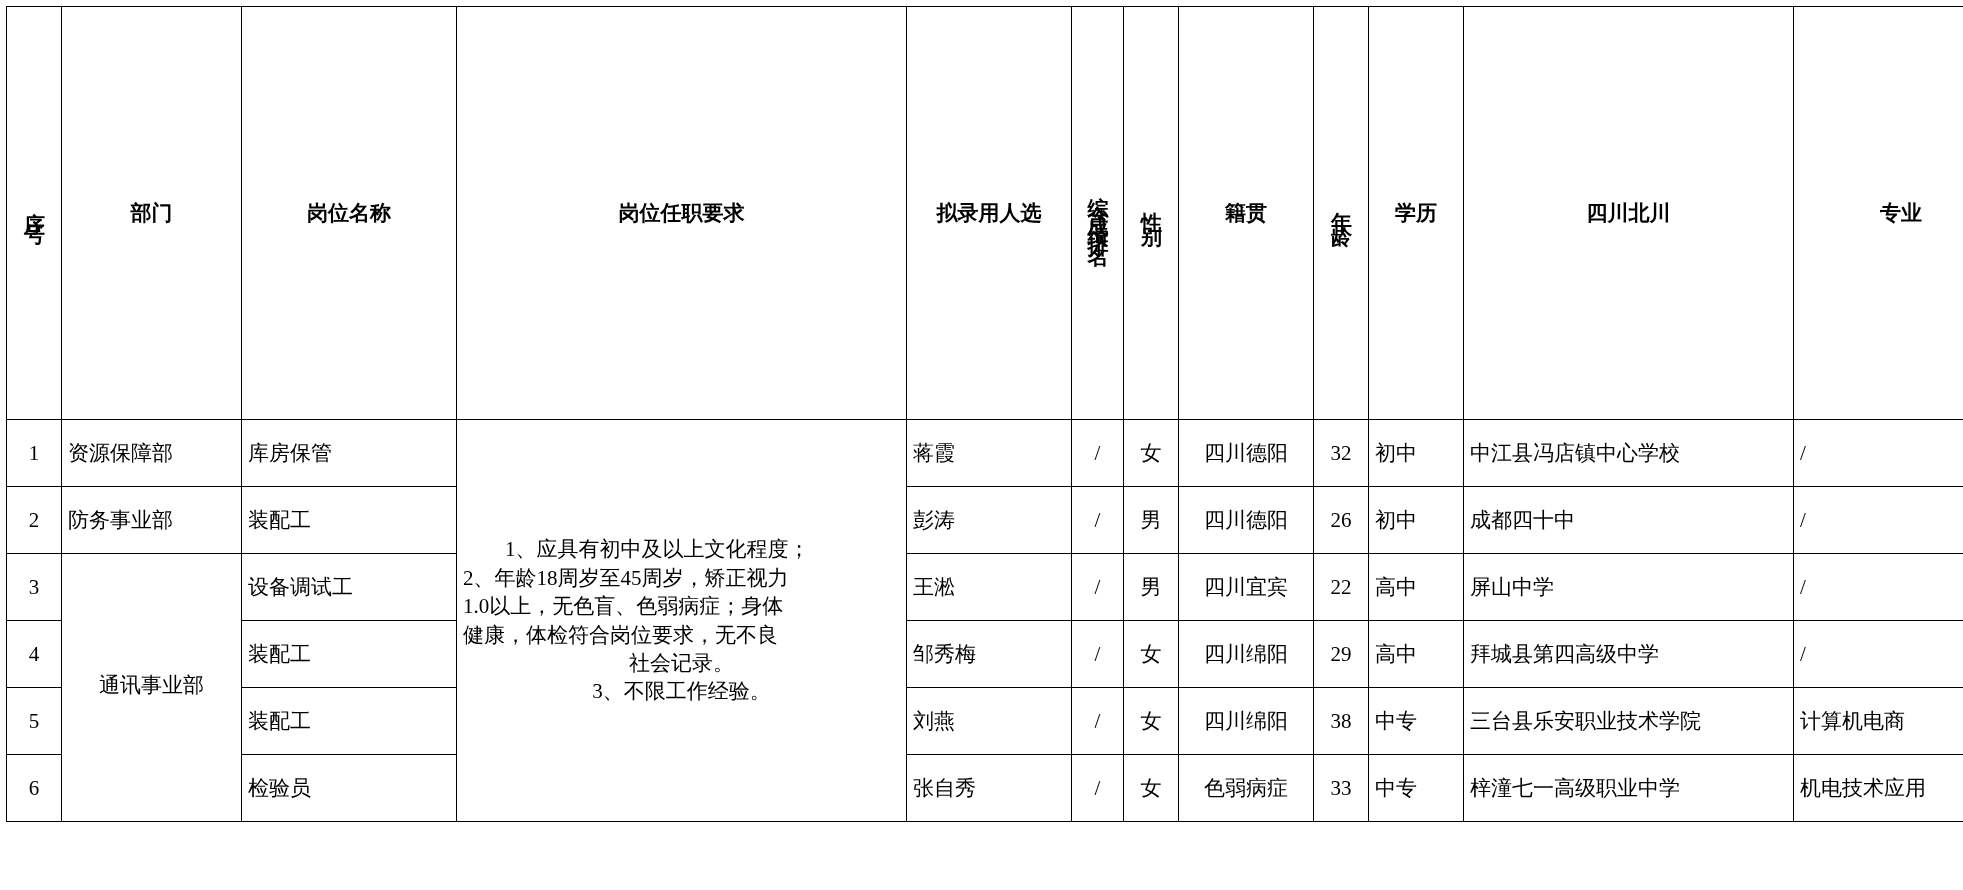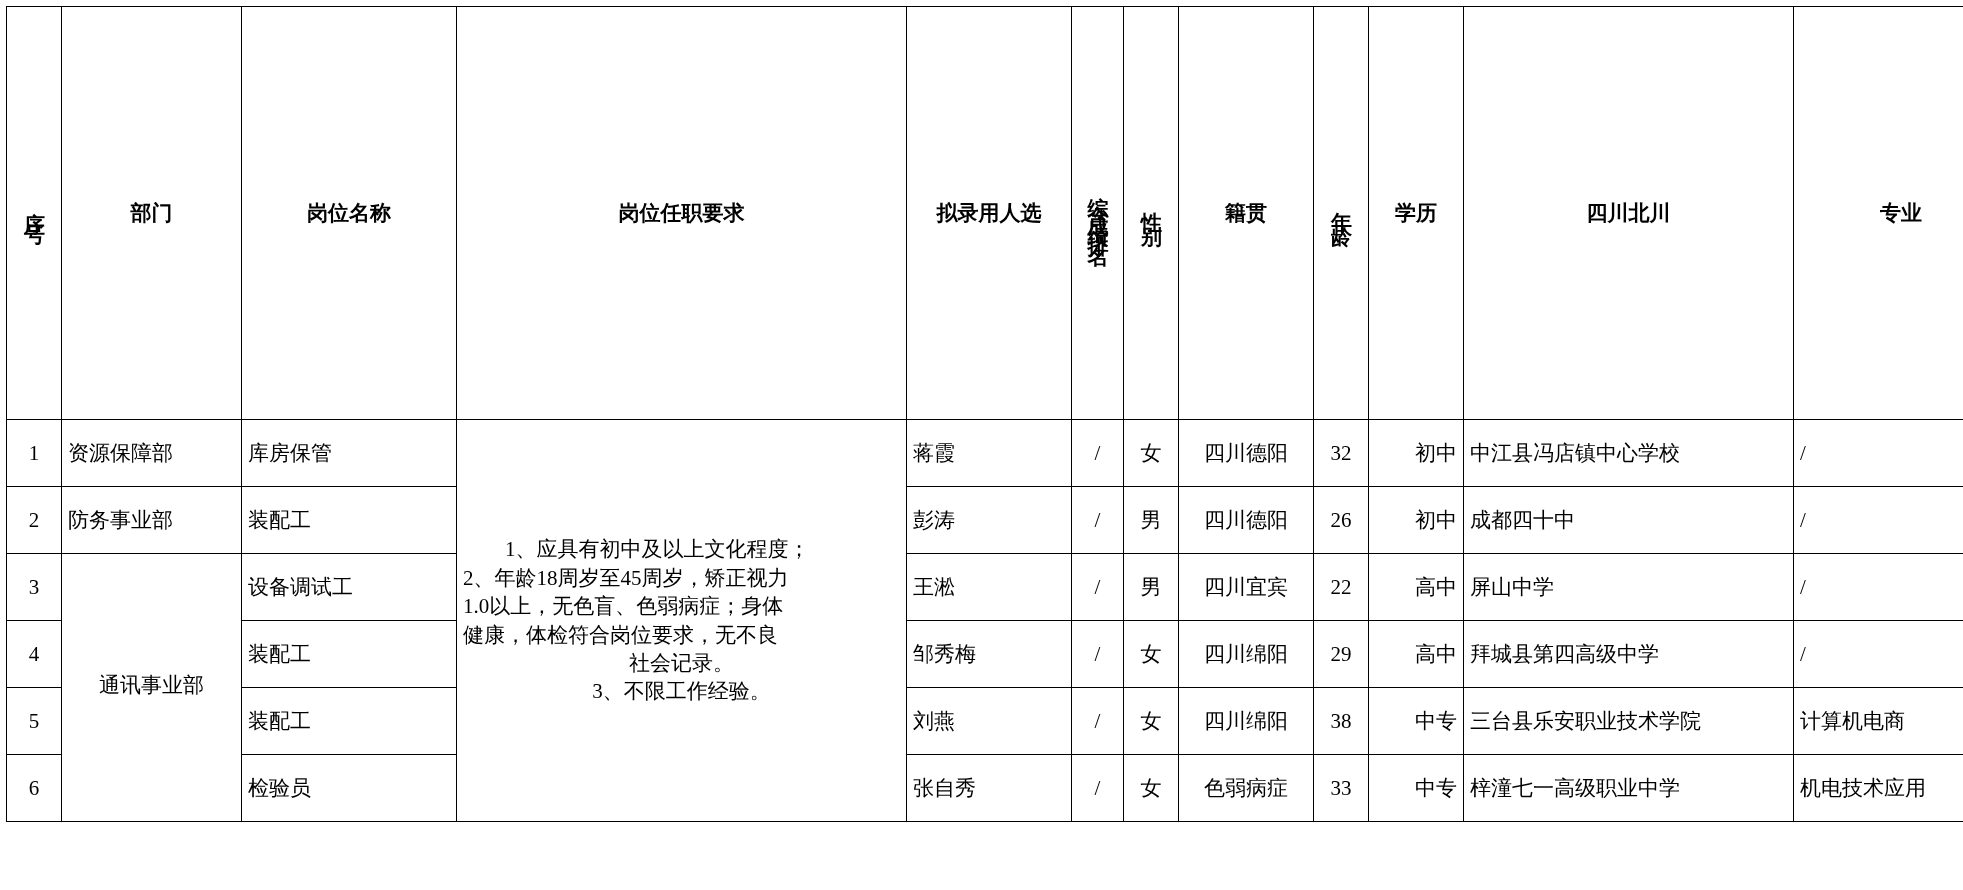--- a/index.html
+++ b/index.html
@@ -90,21 +90,21 @@
     line-height: 1.75;
   }
   td.req .req-line { display: block; }
   td.req .req-line.indent { text-indent: 2em; }
   td.req .req-line.center { text-align: center; }
   td.name { text-align: left; padding-left: 14px; }
   td.rank { text-align: center; }
   td.sex { text-align: center; }
   td.origin { text-align: center; }
   td.age { text-align: center; }
-  td.edu { text-align: right; }
+  td.edu { text-align: left; }
   td.school { text-align: left; padding-left: 16px; margin-left: 28px; }
   td.major { text-align: left; padding-left: 16px; }
 </style>
 </head>
 <body>
 
 <div class="sheet">
   <table class="recruit">
     <colgroup>
       <col class="c-seq">

